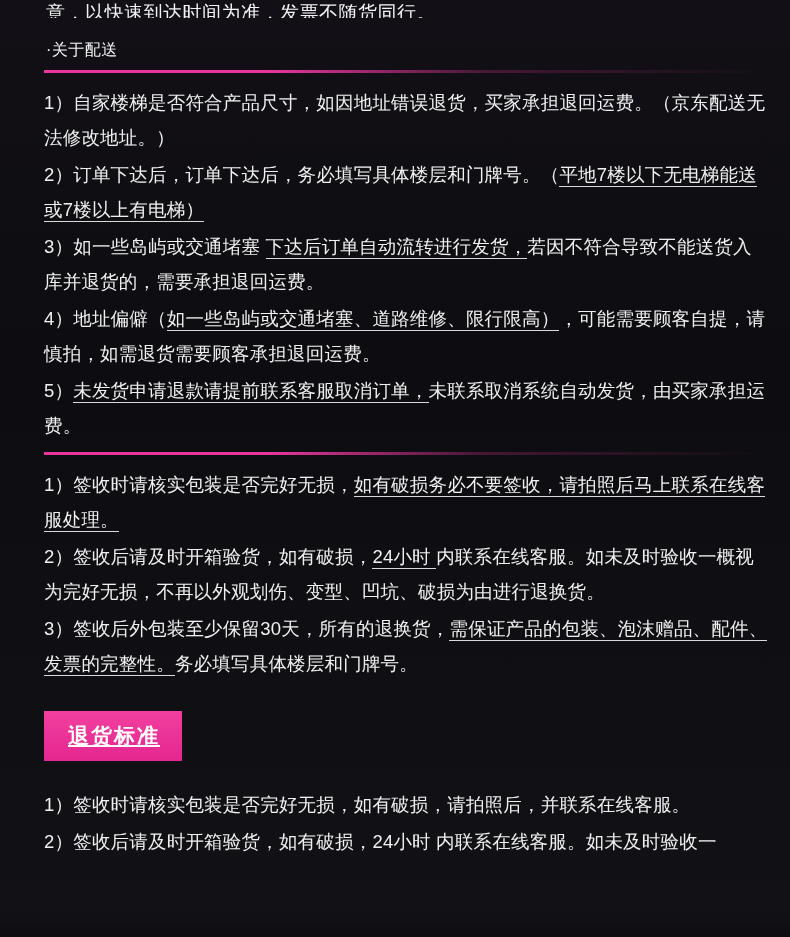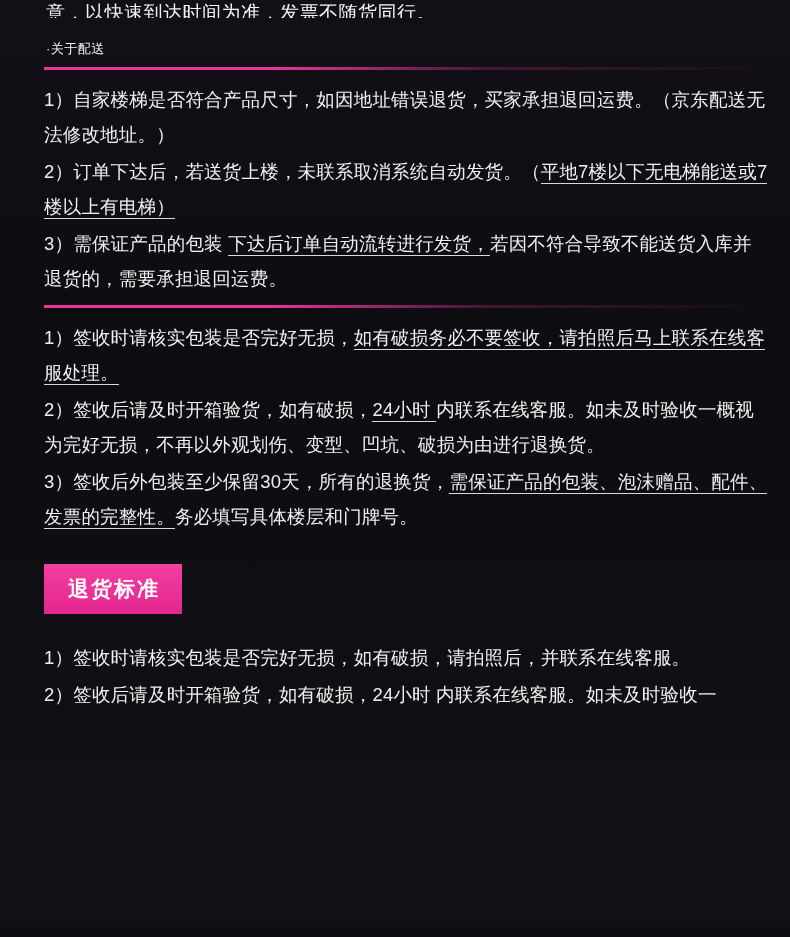--- a/index.html
+++ b/index.html
@@ -23,21 +23,21 @@
     line-height: 26px;
     color: #f2f2f2;
     letter-spacing: 0.5px;
     padding-top: 0;
     margin: 0 0 2px 22px;
     height: 18px;
     overflow: hidden;
   }
   .section-head {
     margin: 22px 0 0 22px;
-    font-size: 13px;
+    font-size: 16px;
     color: #f4f4f4;
     letter-spacing: .5px;
   }
   .head-rule {
     margin: 9px 0 12px 20px;
     height: 3px;
     width: 706px;
     background: linear-gradient(90deg, #e8369c 0%, #e8369c 32%, rgba(232,54,156,0.25) 62%, rgba(232,54,156,0.02) 100%);
   }
   .para {
@@ -54,20 +54,21 @@
   }
   .badge {
     display: inline-block;
     margin: 28px 0 14px 20px;
     background: linear-gradient(180deg, #f33f9f 0%, #e3268f 100%);
     color: #ffffff;
     font-size: 21px;
     letter-spacing: 2px;
     padding: 11px 22px 11px 24px;
     font-weight: bold;
+    text-decoration: underline;
   }
   .tail {
     margin-top: 12px;
   }
   .fade-bottom {
     position: absolute;
     left: 0; right: 0; bottom: 0;
     height: 24px;
     background: linear-gradient(180deg, rgba(18,17,22,0) 0%, rgba(12,11,15,0.85) 100%);
     pointer-events: none;
@@ -83,28 +84,34 @@
   
   <div>
     <div class="section-head">·关于配送</div>
     <div class="head-rule"></div>
 
     <p class="para">
       <span>1）</span><span>自家楼梯是否符合产品尺寸，如因地址错误退货，买家承担退回运费。（京东配送无法修改地址。）</span>
     </p>
 
     <p class="para">
-      <span>2）</span><span>订单下达后，若送货上楼，未联系取消系统自动发货。（</span><span class="u">平地7楼以下无电梯能送或7楼以上有电梯）</span>
+      <span>2）</span><span>订单下达后，订单下达后，务必填写具体楼层和门牌号。（</span><span class="u">平地7楼以下无电梯能送或7楼以上有电梯）</span>
     </p>
 
     <p class="para">
-      <span>3）</span><span>需保证产品的包装 </span><span class="u">下达后订单自动流转进行发货，</span><span>若因不符合导致不能送货入库并退货的，需要承担退回运费。</span>
+      <span>3）</span><span>如一些岛屿或交通堵塞 </span><span class="u">下达后订单自动流转进行发货，</span><span>若因不符合导致不能送货入库并退货的，需要承担退回运费。</span>
     </p>
 
+    <p class="para">
+      <span>4）</span><span>地址偏僻（</span><span class="u">如一些岛屿或交通堵塞、道路维修、限行限高）</span><span>，可能需要顾客自提，请慎拍，如需退货需要顾客承担退回运费。</span>
+    </p>
 
+    <p class="para">
+      <span>5）</span><span class="u">未发货申请退款请提前联系客服取消订单，</span><span>未联系取消系统自动发货，由买家承担运费。</span>
+    </p>
   </div>
 
   
   <div>
     <div class="head-rule"></div>
 
     <p class="para">
       <span>1）</span><span>签收时请核实包装是否完好无损，</span><span class="u">如有破损务必不要签收，请拍照后马上联系在线客服处理。</span>
     </p>
 

